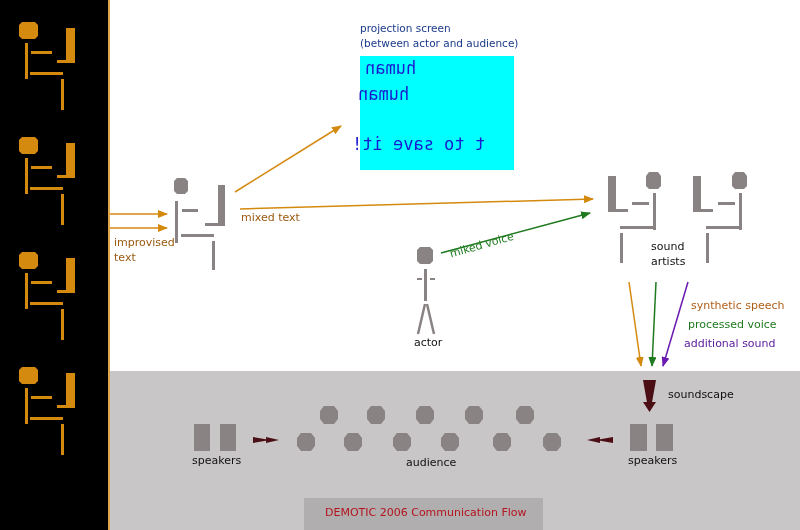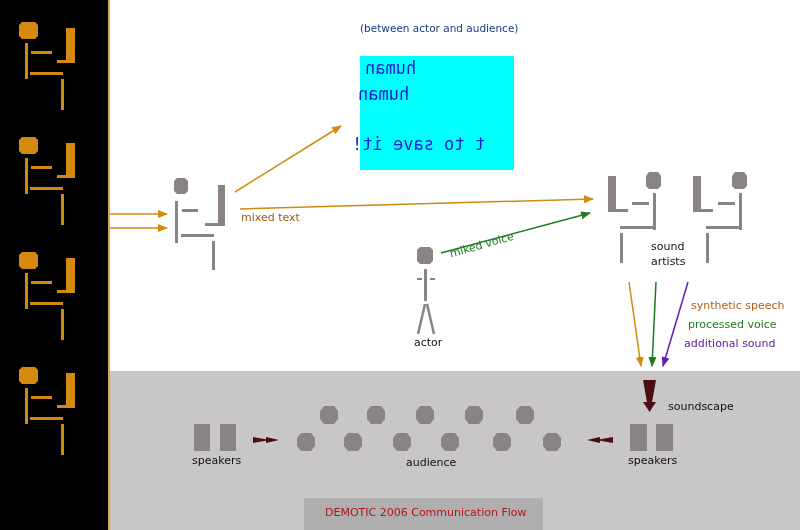--- a/index.html
+++ b/index.html
@@ -153,42 +153,47 @@
     <g fill="#4a0e14">
       <polygon points="613,437 596,440 613,443"></polygon>
       <polygon points="600,437 587,440 600,443"></polygon>
     </g>
   </svg>
 
   
 
   
   <div class="lbl" style="left:360px;top:21px;color:#1a3a8a;font-size:10.5px;line-height:15px;">
+    <div>projection screen</div>
     <div>(between actor and audience)</div>
   </div>
 
   <div class="screen-text" style="left:365px;top:58px;">human</div>
   <div class="screen-text" style="left:358px;top:84px;">human</div>
   <div class="screen-text" style="left:352px;top:134px;">t to save it!</div>
 
+  <div class="lbl" style="left:114px;top:235px;color:#9a5a10;">
+    <div>improvised</div>
+    <div>text</div>
+  </div>
 
   <div class="lbl" style="left:241px;top:210px;color:#9a5a10;">mixed text</div>
 
   <div class="lbl" style="left:448px;top:247px;color:#1e7a1e;transform:rotate(-16deg);transform-origin:left top;">miked voice</div>
 
   <div class="lbl" style="left:414px;top:335px;color:#111;">actor</div>
 
   <div class="lbl" style="left:651px;top:239px;color:#111;">
     <div>sound</div>
     <div>artists</div>
   </div>
 
   <div class="lbl" style="left:691px;top:298px;color:#b0601a;text-align:right;">synthetic speech</div>
   <div class="lbl" style="left:688px;top:317px;color:#1e7a1e;">processed voice</div>
   <div class="lbl" style="left:684px;top:336px;color:#5a1a9a;">additional sound</div>
 
-  <div class="lbl" style="left:668px;top:387px;color:#111;margin-top:12px;">soundscape</div>
+  <div class="lbl" style="left:668px;top:387px;color:#111;">soundscape</div>
   <div class="lbl" style="left:192px;top:453px;color:#111;">speakers</div>
   <div class="lbl" style="left:628px;top:453px;color:#111;">speakers</div>
   <div class="lbl" style="left:406px;top:455px;color:#111;">audience</div>
 
   <div class="lbl" style="left:325px;top:505px;color:#b4141e;font-size:11px;">DEMOTIC 2006 Communication Flow</div>
 </div>
 
 </body></html>

